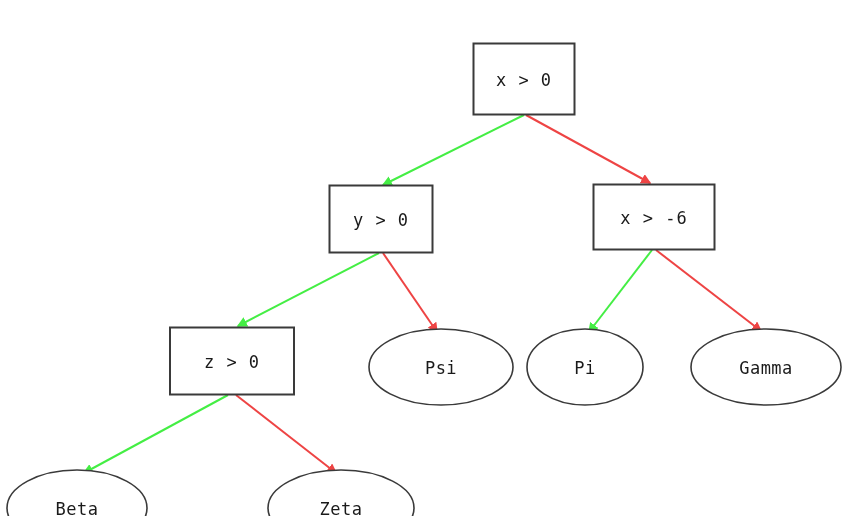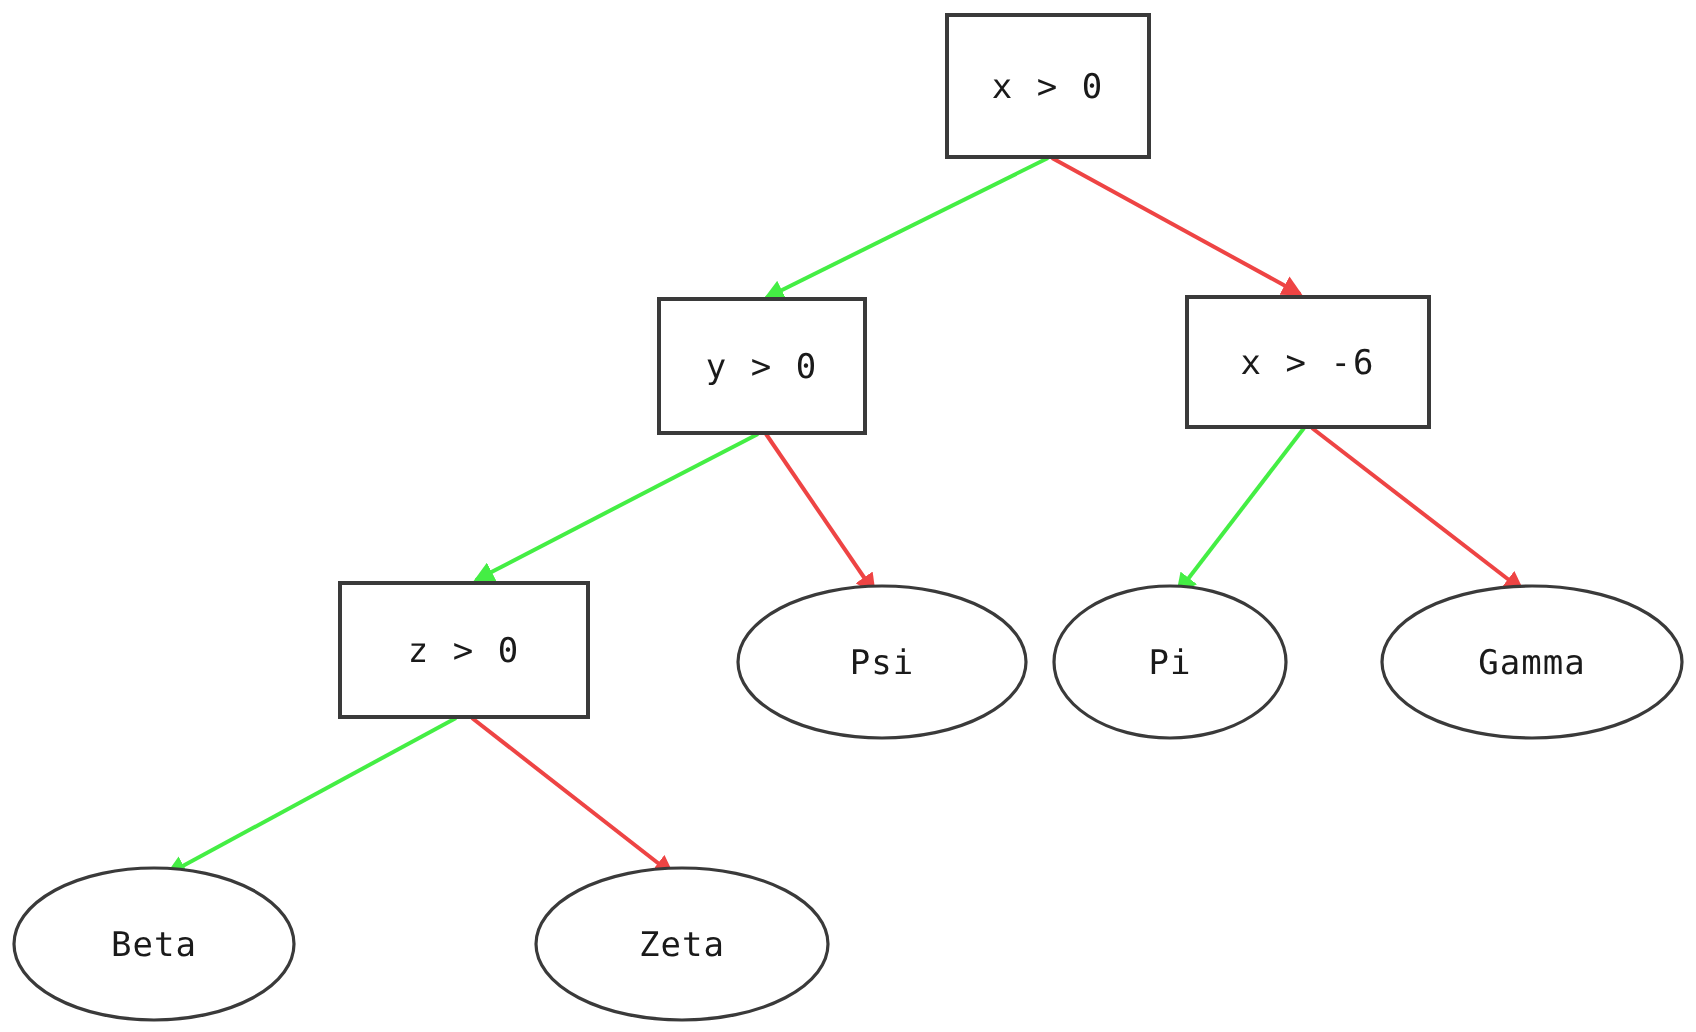--- a/index.html
+++ b/index.html
@@ -11,20 +11,21 @@
     width: 848px;
     height: 516px;
     overflow: hidden;
     font-family: "DejaVu Sans Mono", monospace;
   }
   #diagram-root {
     position: relative;
     width: 848px;
     height: 384px;
     background: #ffffff;
+    margin-top: 36px;
   }
   svg#tree-svg {
     display: block;
     width: 848px;
     height: 516px;
   }
   .node-shape {
     fill: #ffffff;
     stroke: #3a3a3a;
     stroke-width: 2;

